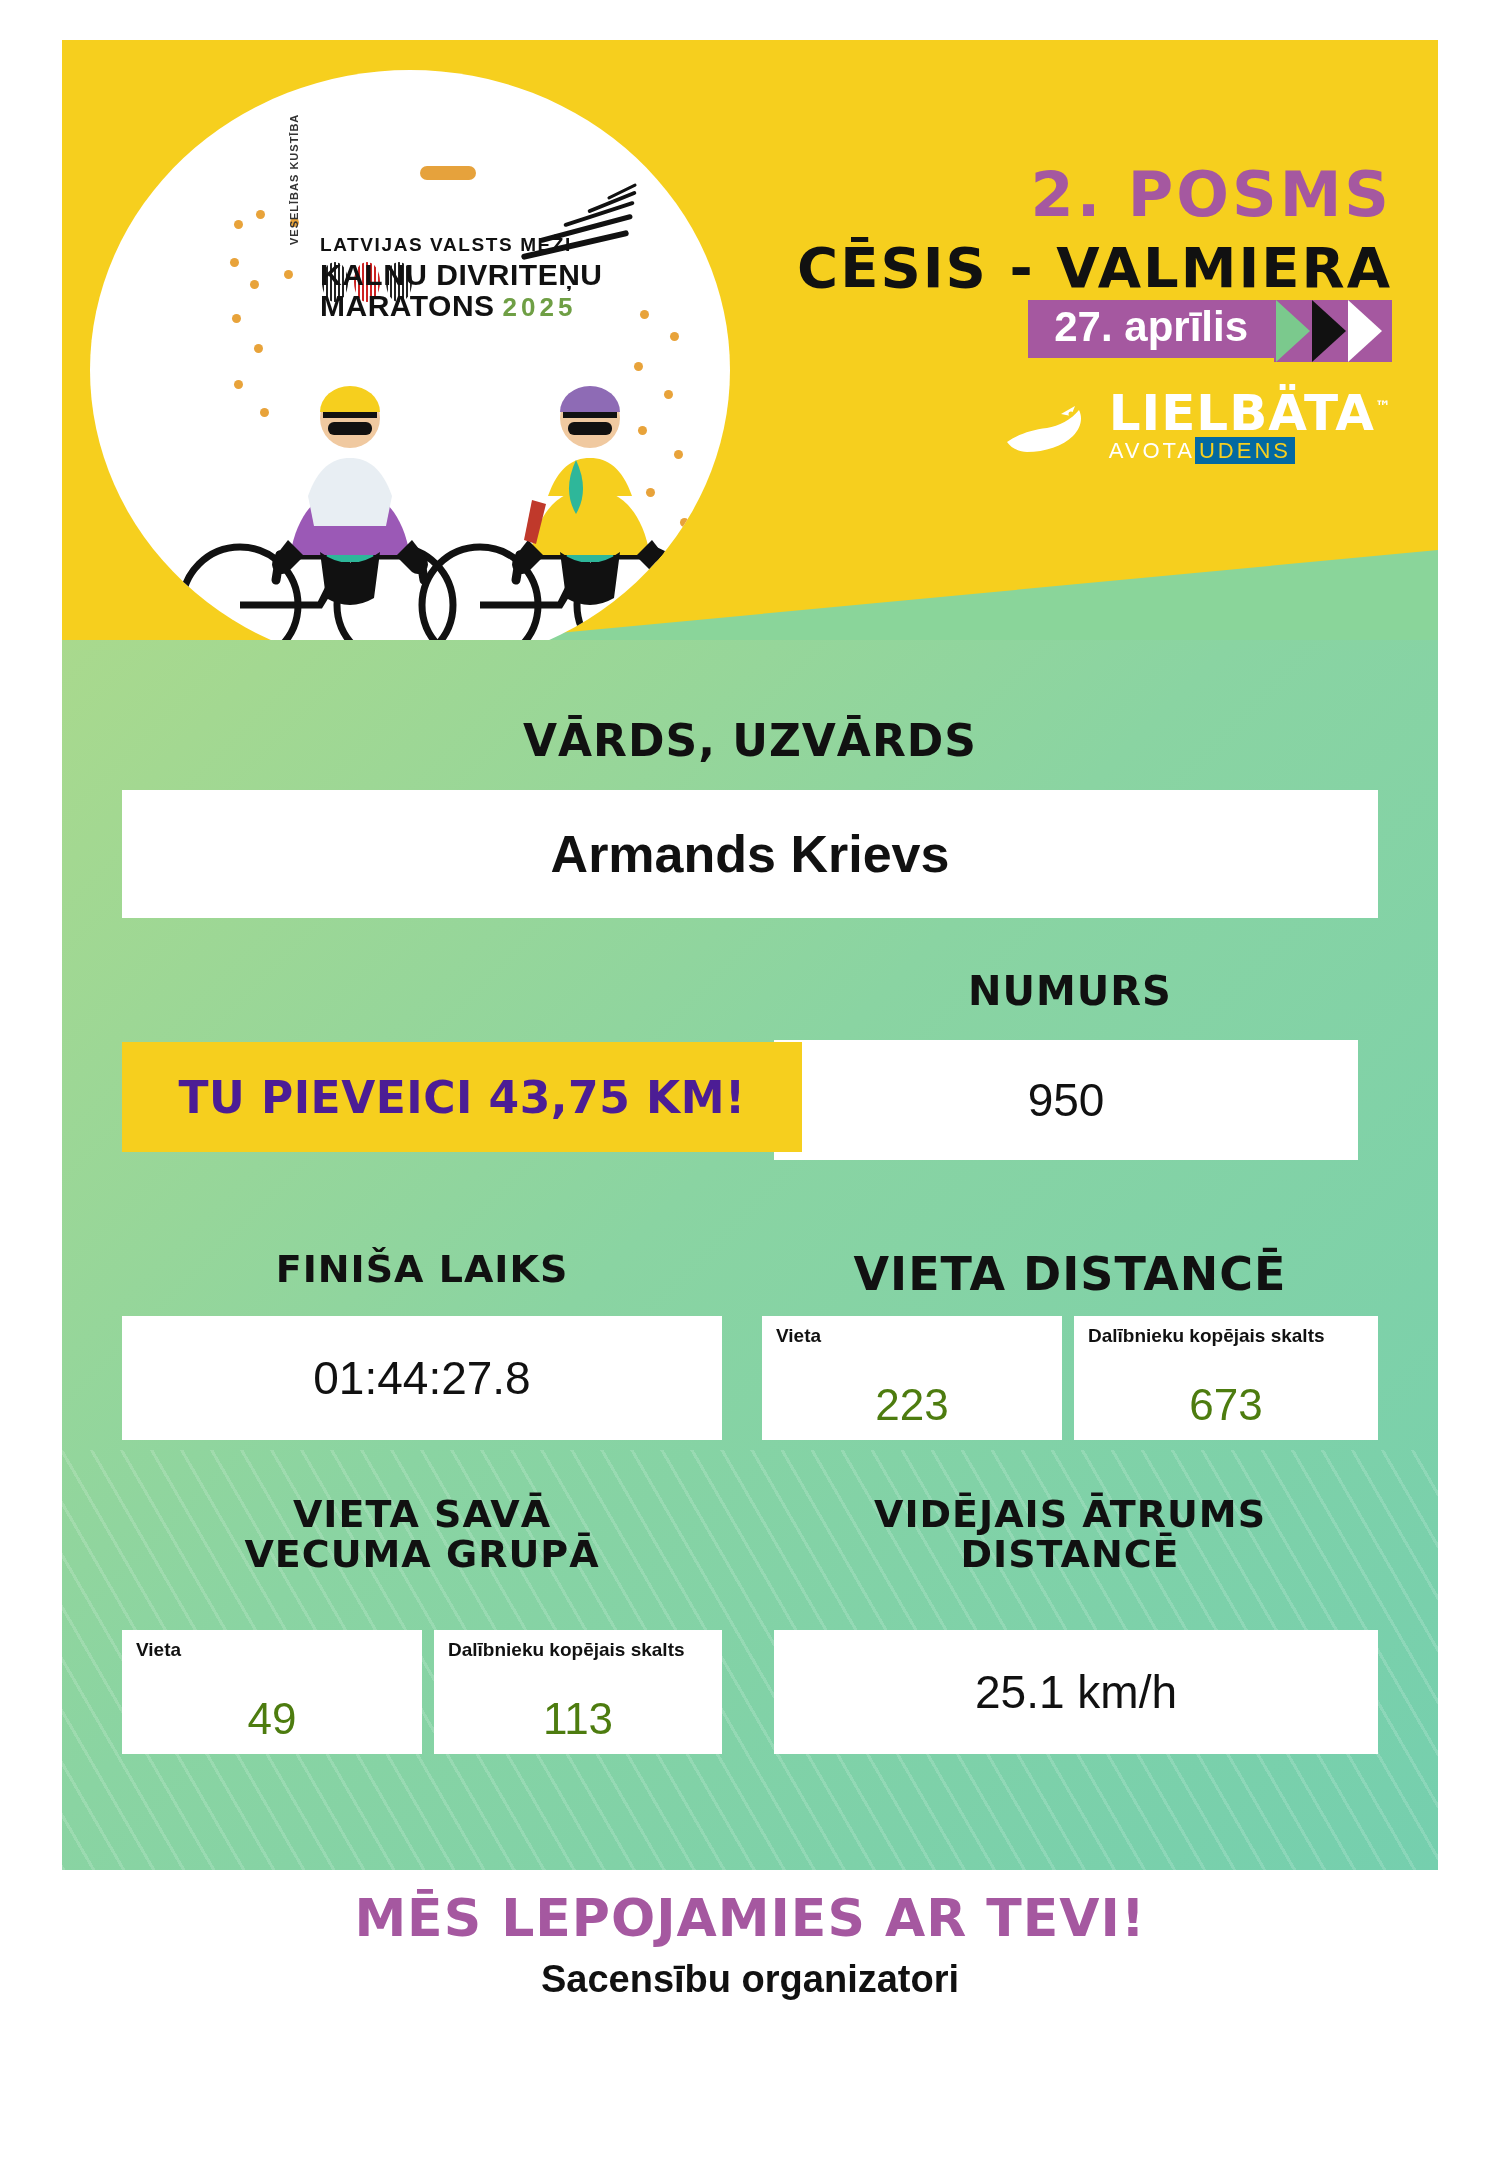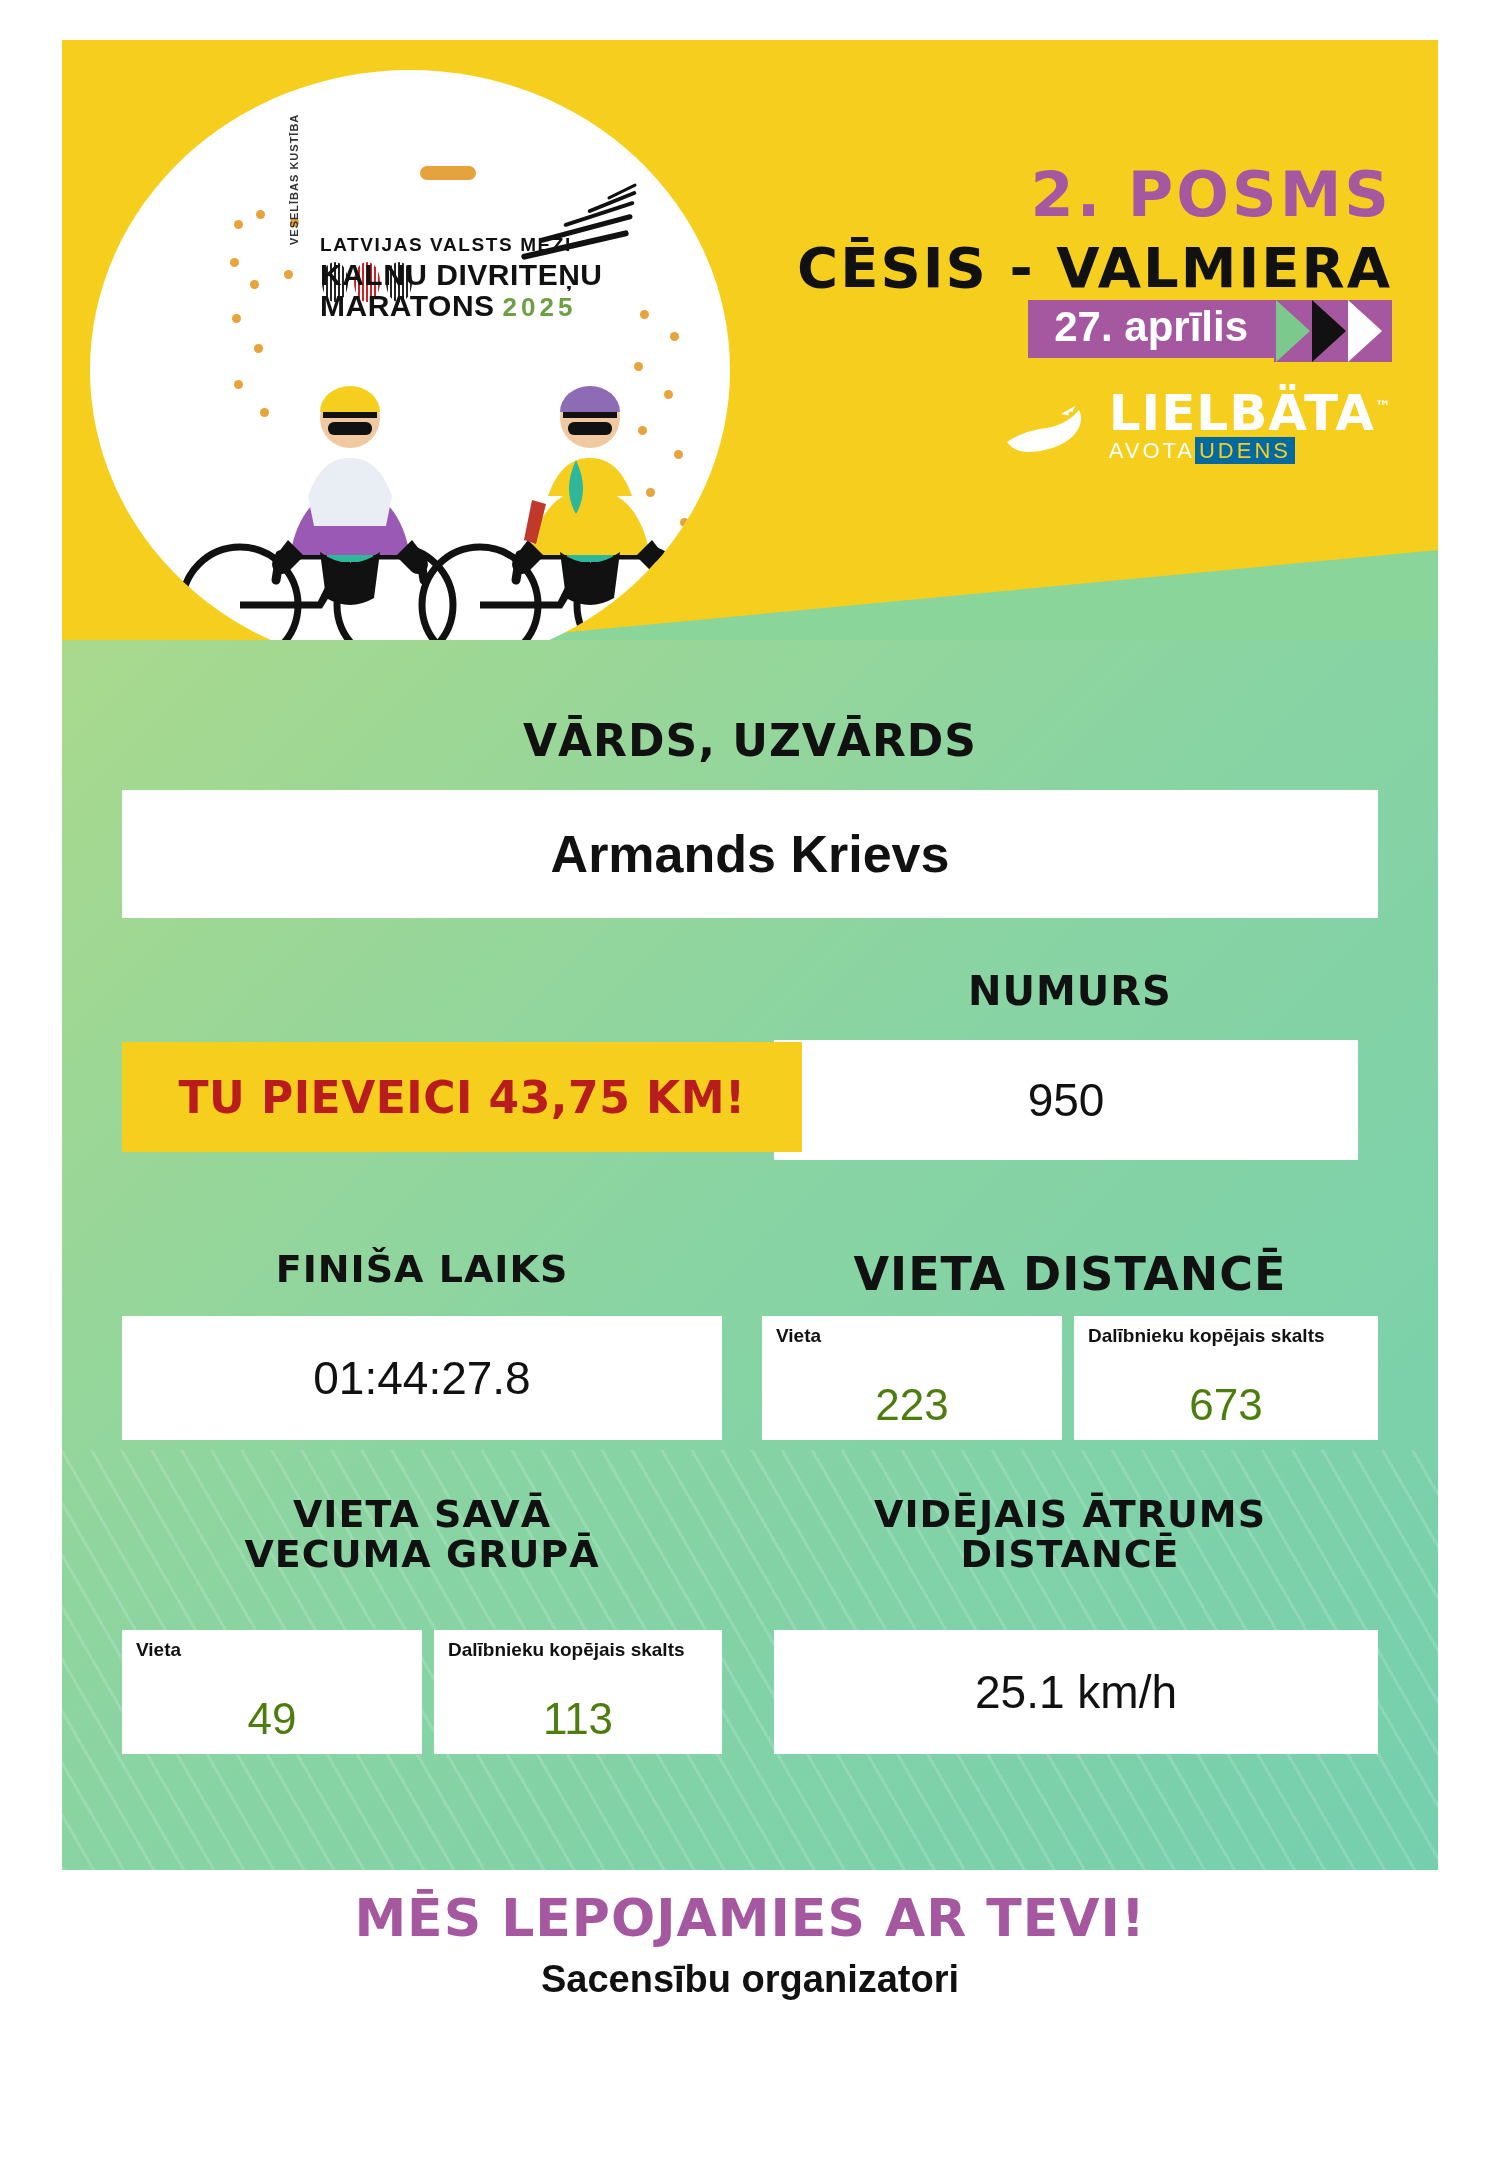--- a/index.html
+++ b/index.html
@@ -317,21 +317,21 @@
 
   .pill {
     position: absolute;
     background: #f6cf1e;
     display: flex;
     align-items: center;
     justify-content: center;
     font-family: "DejaVu Sans", sans-serif;
     font-weight: bold;
     font-size: 44px;
-    color: #b91c1c;
+    color: #4c1d95;
     letter-spacing: 0.5px;
   }
 
   .sub-box {
     position: absolute;
     background: #ffffff;
   }
   .sub-box .cap {
     position: absolute;
     left: 14px;

